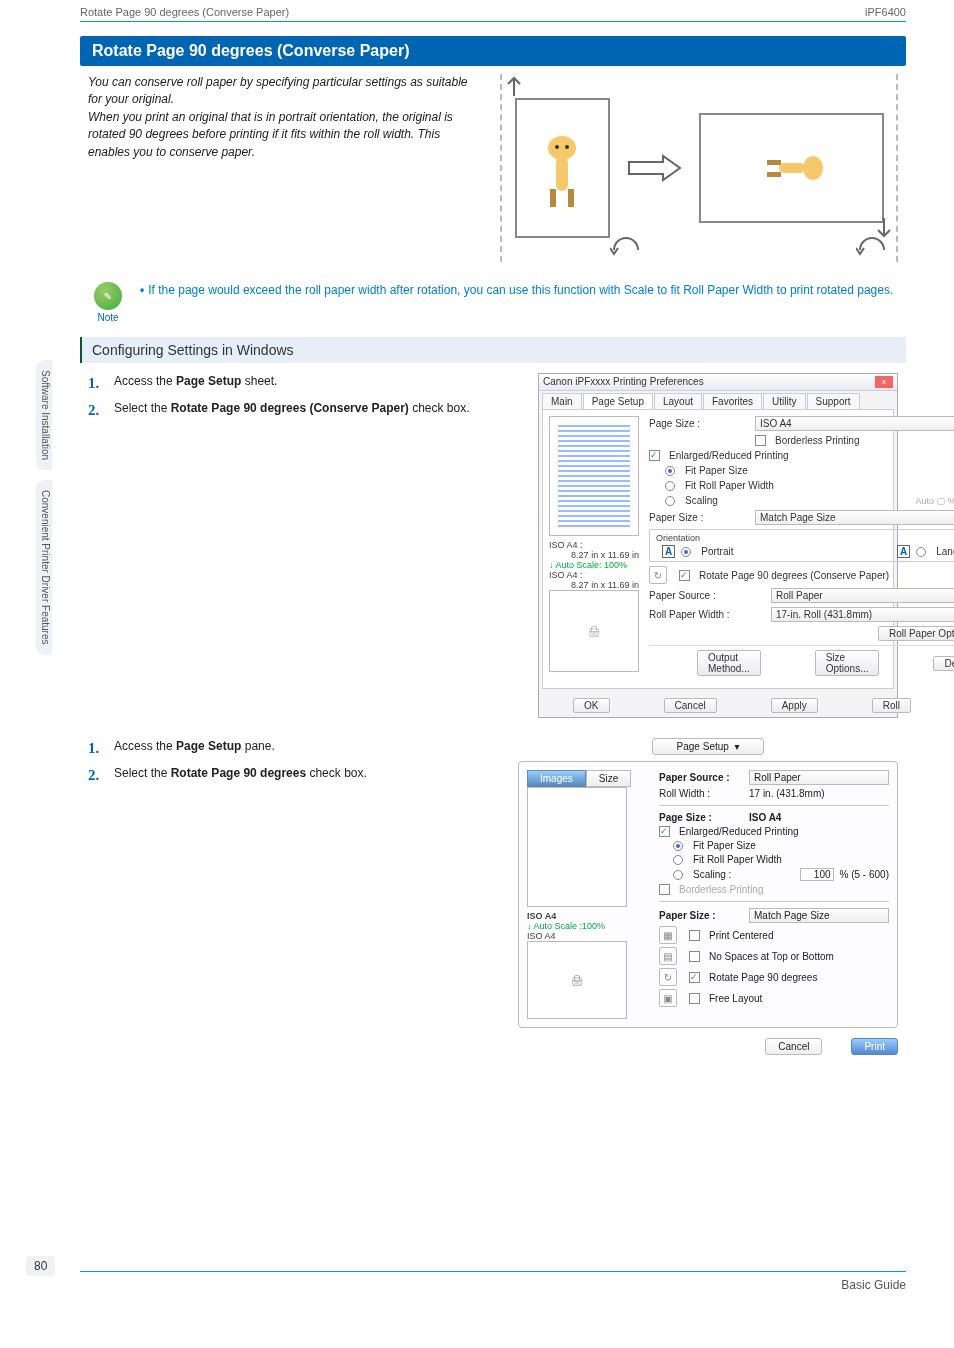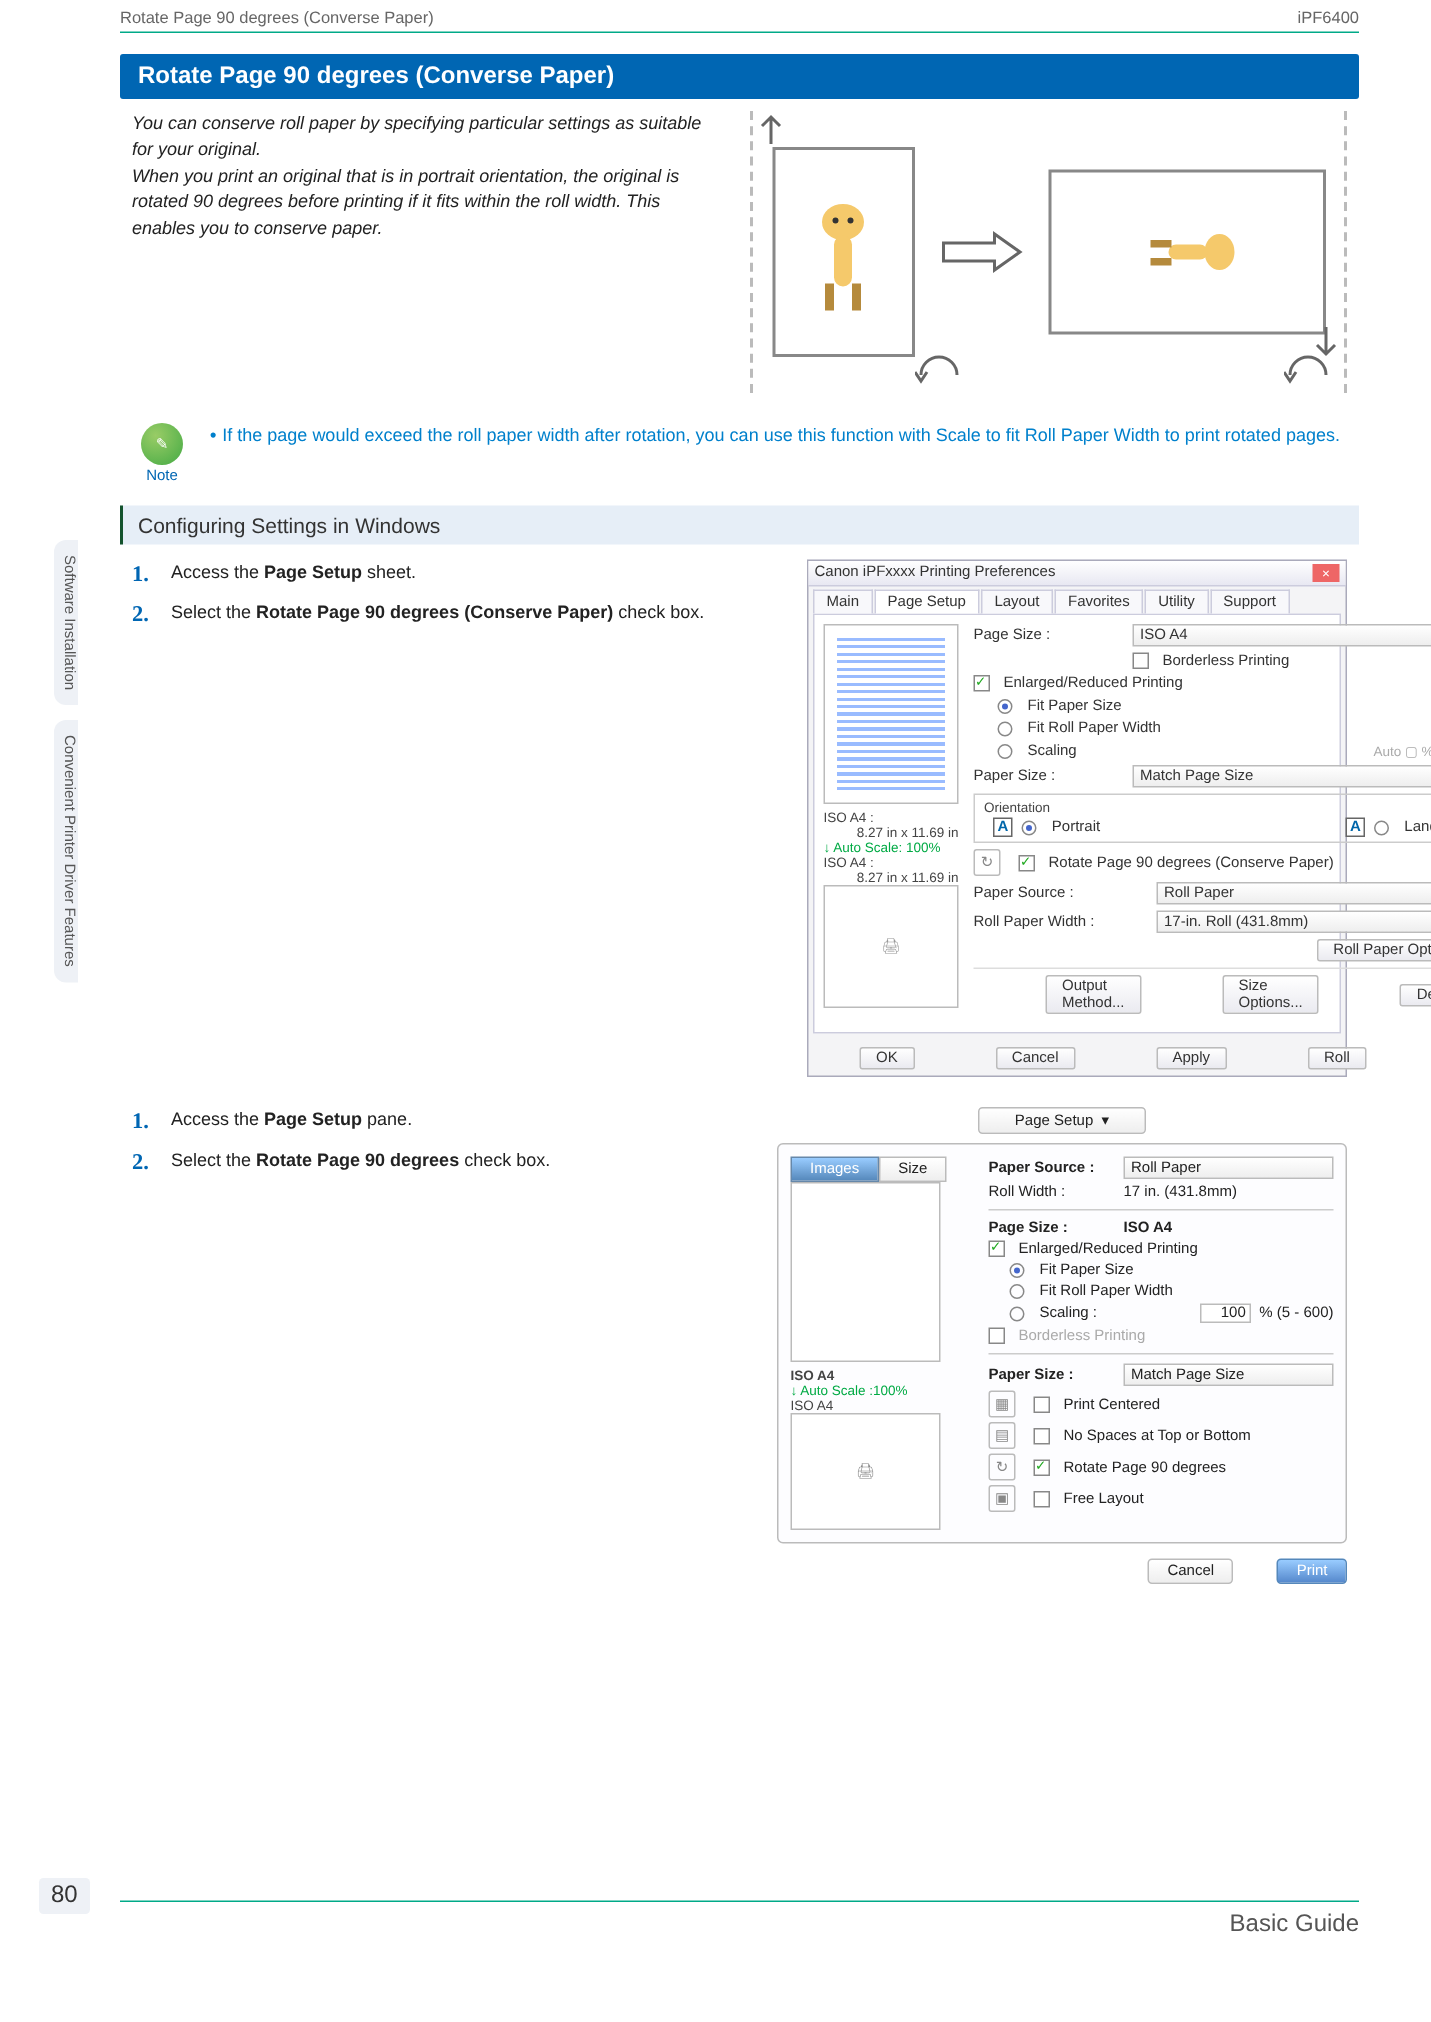--- a/index.html
+++ b/index.html
@@ -132,29 +132,29 @@
     border-top-left-radius: 8px;
     border-bottom-left-radius: 8px;
     color: #555;
   }
   .page-num {
     position: absolute;
     left: 26px;
     bottom: 72px;
     background: #eef1f6;
     padding: 3px 8px;
-    font-size: 16px;
+    font-size: 12px;
     color: #333;
     border-radius: 3px;
   }
   .foot-rule {
     position:absolute; left:80px; right:48px; bottom:56px;
     border-top: 1px solid #0a8;
     text-align: right;
-    font-size: 16px;
+    font-size: 12px;
     color: #555;
     padding-top: 6px;
   }
 
   
   .mock-win {
     width: 360px; border:1px solid #aab; background:#f4f4f6; font-size:10px; color:#333;
   }
   .mock-titlebar { background:linear-gradient(#fff,#e8e8f2); display:flex; justify-content:space-between; padding:2px 4px; border-bottom:1px solid #ccd; }
   .close-x { width:18px; height:12px; background:#e66; color:#fff; text-align:center; font-size:9px; line-height:12px; }

